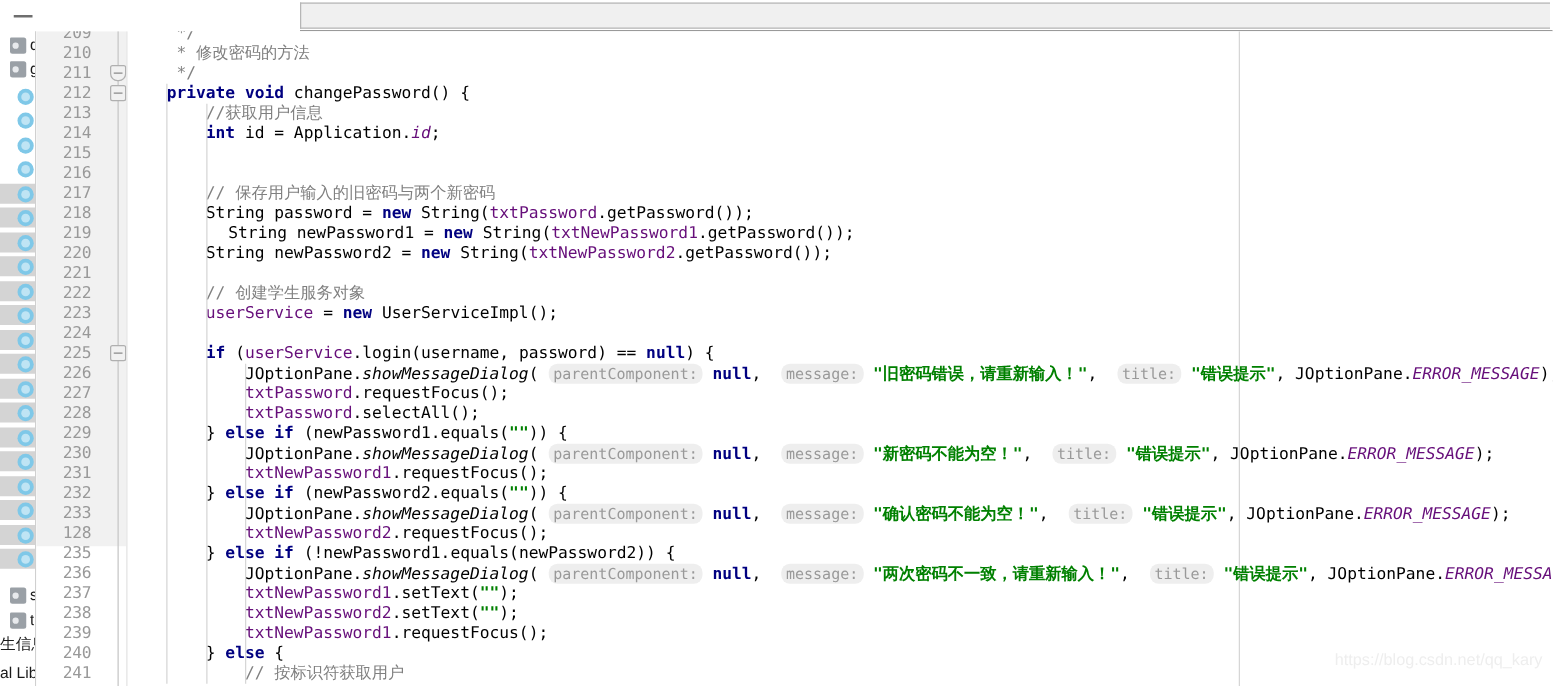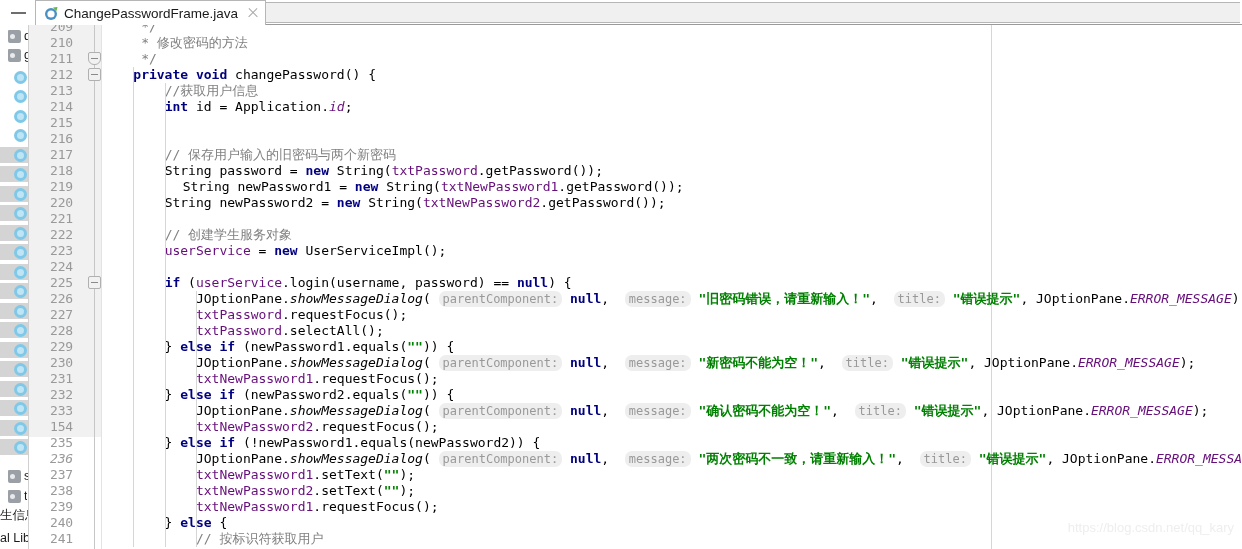--- a/index.html
+++ b/index.html
@@ -73,31 +73,20 @@
 <div id="root">
 
   <div class="tabbar">
     <div class="tabbar-fill"></div>
     <div class="tabbar-underline"></div>
 
     <div class="collapse-btn">
       <div class="bar"></div>
     </div>
 
-    <div class="tab" id="tab">
-      <span class="tab-icon">
-        <svg width="15" height="15" viewBox="0 0 15 15">
-          <circle cx="7" cy="8" r="6" fill="#4a90c2"></circle>
-          <circle cx="7" cy="8" r="3.6" fill="#ffffff"></circle>
-          <path d="M9 1.5 L13.5 1 L12.5 5 Z" fill="#62b543"></path>
-        </svg>
-      </span>
-      <span class="tab-title">ChangePasswordFrame.java</span>
-      <span class="tab-close"></span>
-    </div>
   </div>
 
   <div class="sidebar" id="sidebar">
       <div class="side-row" style="top: 3px; left: 0px; width: 28px; padding-left: 8px;">
         <span class="ic ic-folder"></span>
         <span class="side-txt">d</span>
       </div>
       <div class="side-row" style="top: 22px; left: 0px; width: 28px; padding-left: 8px;">
         <span class="ic ic-folder"></span>
         <span class="side-txt">g</span>
@@ -224,23 +213,23 @@
         <div class="lineno" style="top: 234px;">224</div>
         <div class="lineno" style="top: 250px;">225</div>
         <div class="lineno" style="top: 266px; margin-left: 40px;">226</div>
         <div class="lineno" style="top: 282px; margin-left: 31px;">227</div>
         <div class="lineno" style="top: 298px;">228</div>
         <div class="lineno" style="top: 314px;">229</div>
         <div class="lineno" style="top: 330px;">230</div>
         <div class="lineno" style="top: 346px;">231</div>
         <div class="lineno" style="top: 362px;">232</div>
         <div class="lineno" style="top: 378px;">233</div>
-        <div class="lineno" style="top: 394px;">154</div>
+        <div class="lineno" style="top: 394px;">128</div>
         <div class="lineno" style="top: 410px;">235</div>
-        <div class="lineno" style="top: 426px; font-style: italic;">236</div>
+        <div class="lineno" style="top: 426px;">236</div>
         <div class="lineno" style="top: 442px;">237</div>
         <div class="lineno" style="top: 458px;">238</div>
         <div class="lineno" style="top: 474px;">239</div>
         <div class="lineno" style="top: 490px;">240</div>
         <div class="lineno" style="top: 506px;">241</div>
       </div>
     <div class="gutter-sep"></div>
 
     <div class="code" id="code">
       <div class="margin-guide"></div>

